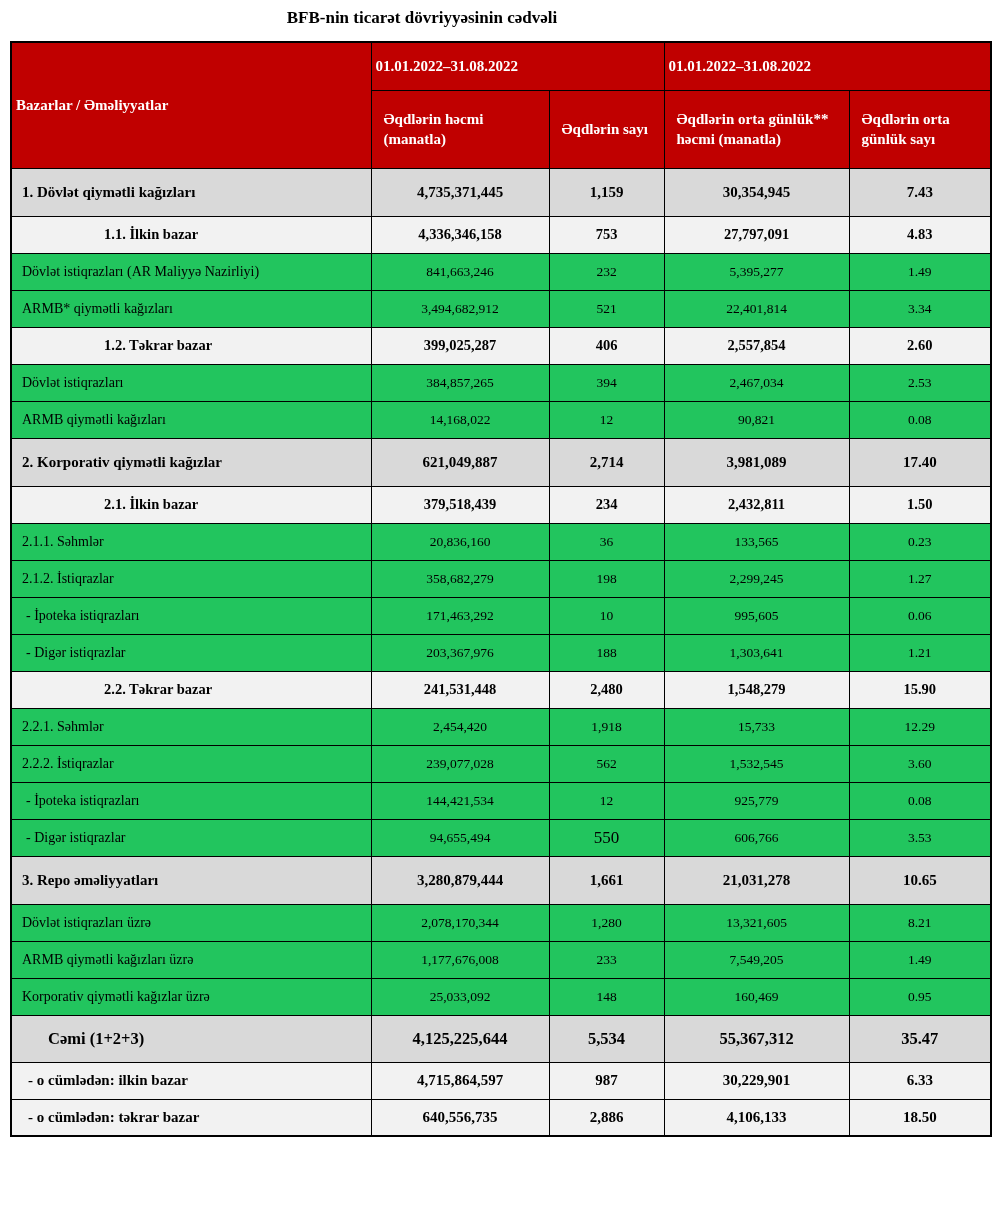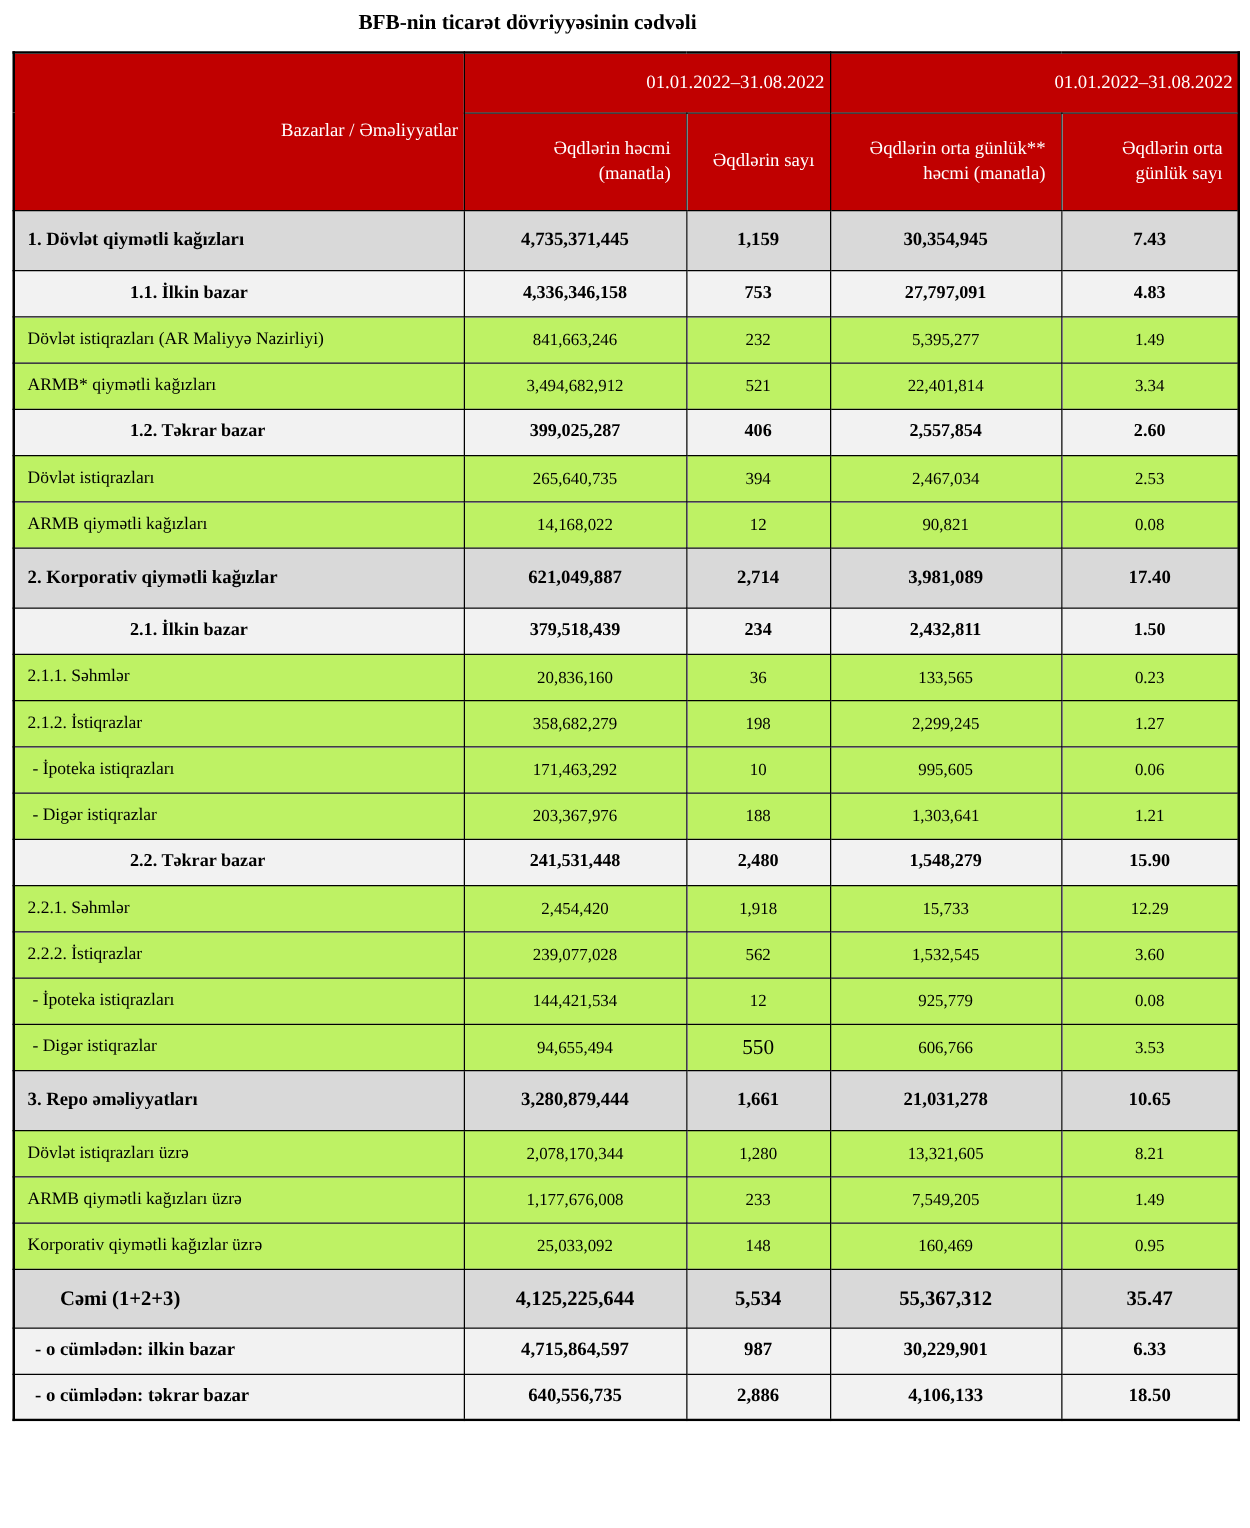--- a/index.html
+++ b/index.html
@@ -31,41 +31,41 @@
   }
   th, td {
     border: 1px solid var(--border);
     vertical-align: middle;
     padding: 0 4px;
     overflow: hidden;
   }
   thead th {
     background: var(--header-bg);
     color: var(--header-text);
-    font-weight: normal;
+    font-weight: bold;
     font-size: 15px;
-    text-align: right;
+    text-align: left;
   }
   tr.period-row th { height: 48px; }
   tr.subhead-row th { height: 78px; line-height: 1.35; padding: 0 12px; }
 
   td.value-cell { text-align: center; font-size: 13.5px; }
   td.label-cell { text-align: left; padding-left: 10px; font-size: 14px; }
 
   tr.row-section { background: var(--section-bg); height: 48px; }
   tr.row-section td { font-weight: bold; }
   tr.row-section td.label-cell { font-size: 15px; }
   tr.row-section td.value-cell { font-size: 15px; }
 
   tr.row-subsection { background: var(--subsection-bg); height: 37px; }
   tr.row-subsection td { font-weight: bold; }
   tr.row-subsection td.label-cell { padding-left: 92px; font-size: 14.5px; }
   tr.row-subsection td.value-cell { font-size: 14.5px; }
 
-  tr.row-normal, tr.row-dash { background: #bef264; height: 37px; }
+  tr.row-normal, tr.row-dash { background: #22c55e; height: 37px; }
   tr.row-dash td.label-cell { padding-left: 14px; }
 
   tr.row-total { background: var(--section-bg); height: 47px; }
   tr.row-total td { font-weight: bold; }
   tr.row-total td.label-cell { font-size: 16.5px; padding-left: 36px; }
   tr.row-total td.value-cell { font-size: 16.5px; }
 
   tr.row-subtotal { background: var(--subsection-bg); height: 37px; }
   tr.row-subtotal td { font-weight: bold; }
   tr.row-subtotal td.label-cell { padding-left: 16px; font-size: 15px; }
@@ -138,21 +138,21 @@
         </tr>
         <tr class="row-subsection">
           <td class="label-cell">1.2. Təkrar bazar</td>
           <td class="value-cell">399,025,287</td>
           <td class="value-cell">406</td>
           <td class="value-cell">2,557,854</td>
           <td class="value-cell">2.60</td>
         </tr>
         <tr class="row-normal">
           <td class="label-cell">Dövlət istiqrazları</td>
-          <td class="value-cell">265,640,735</td>
+          <td class="value-cell">384,857,265</td>
           <td class="value-cell">394</td>
           <td class="value-cell">2,467,034</td>
           <td class="value-cell">2.53</td>
         </tr>
         <tr class="row-normal">
           <td class="label-cell">ARMB qiymətli kağızları</td>
           <td class="value-cell">14,168,022</td>
           <td class="value-cell">12</td>
           <td class="value-cell">90,821</td>
           <td class="value-cell">0.08</td>

